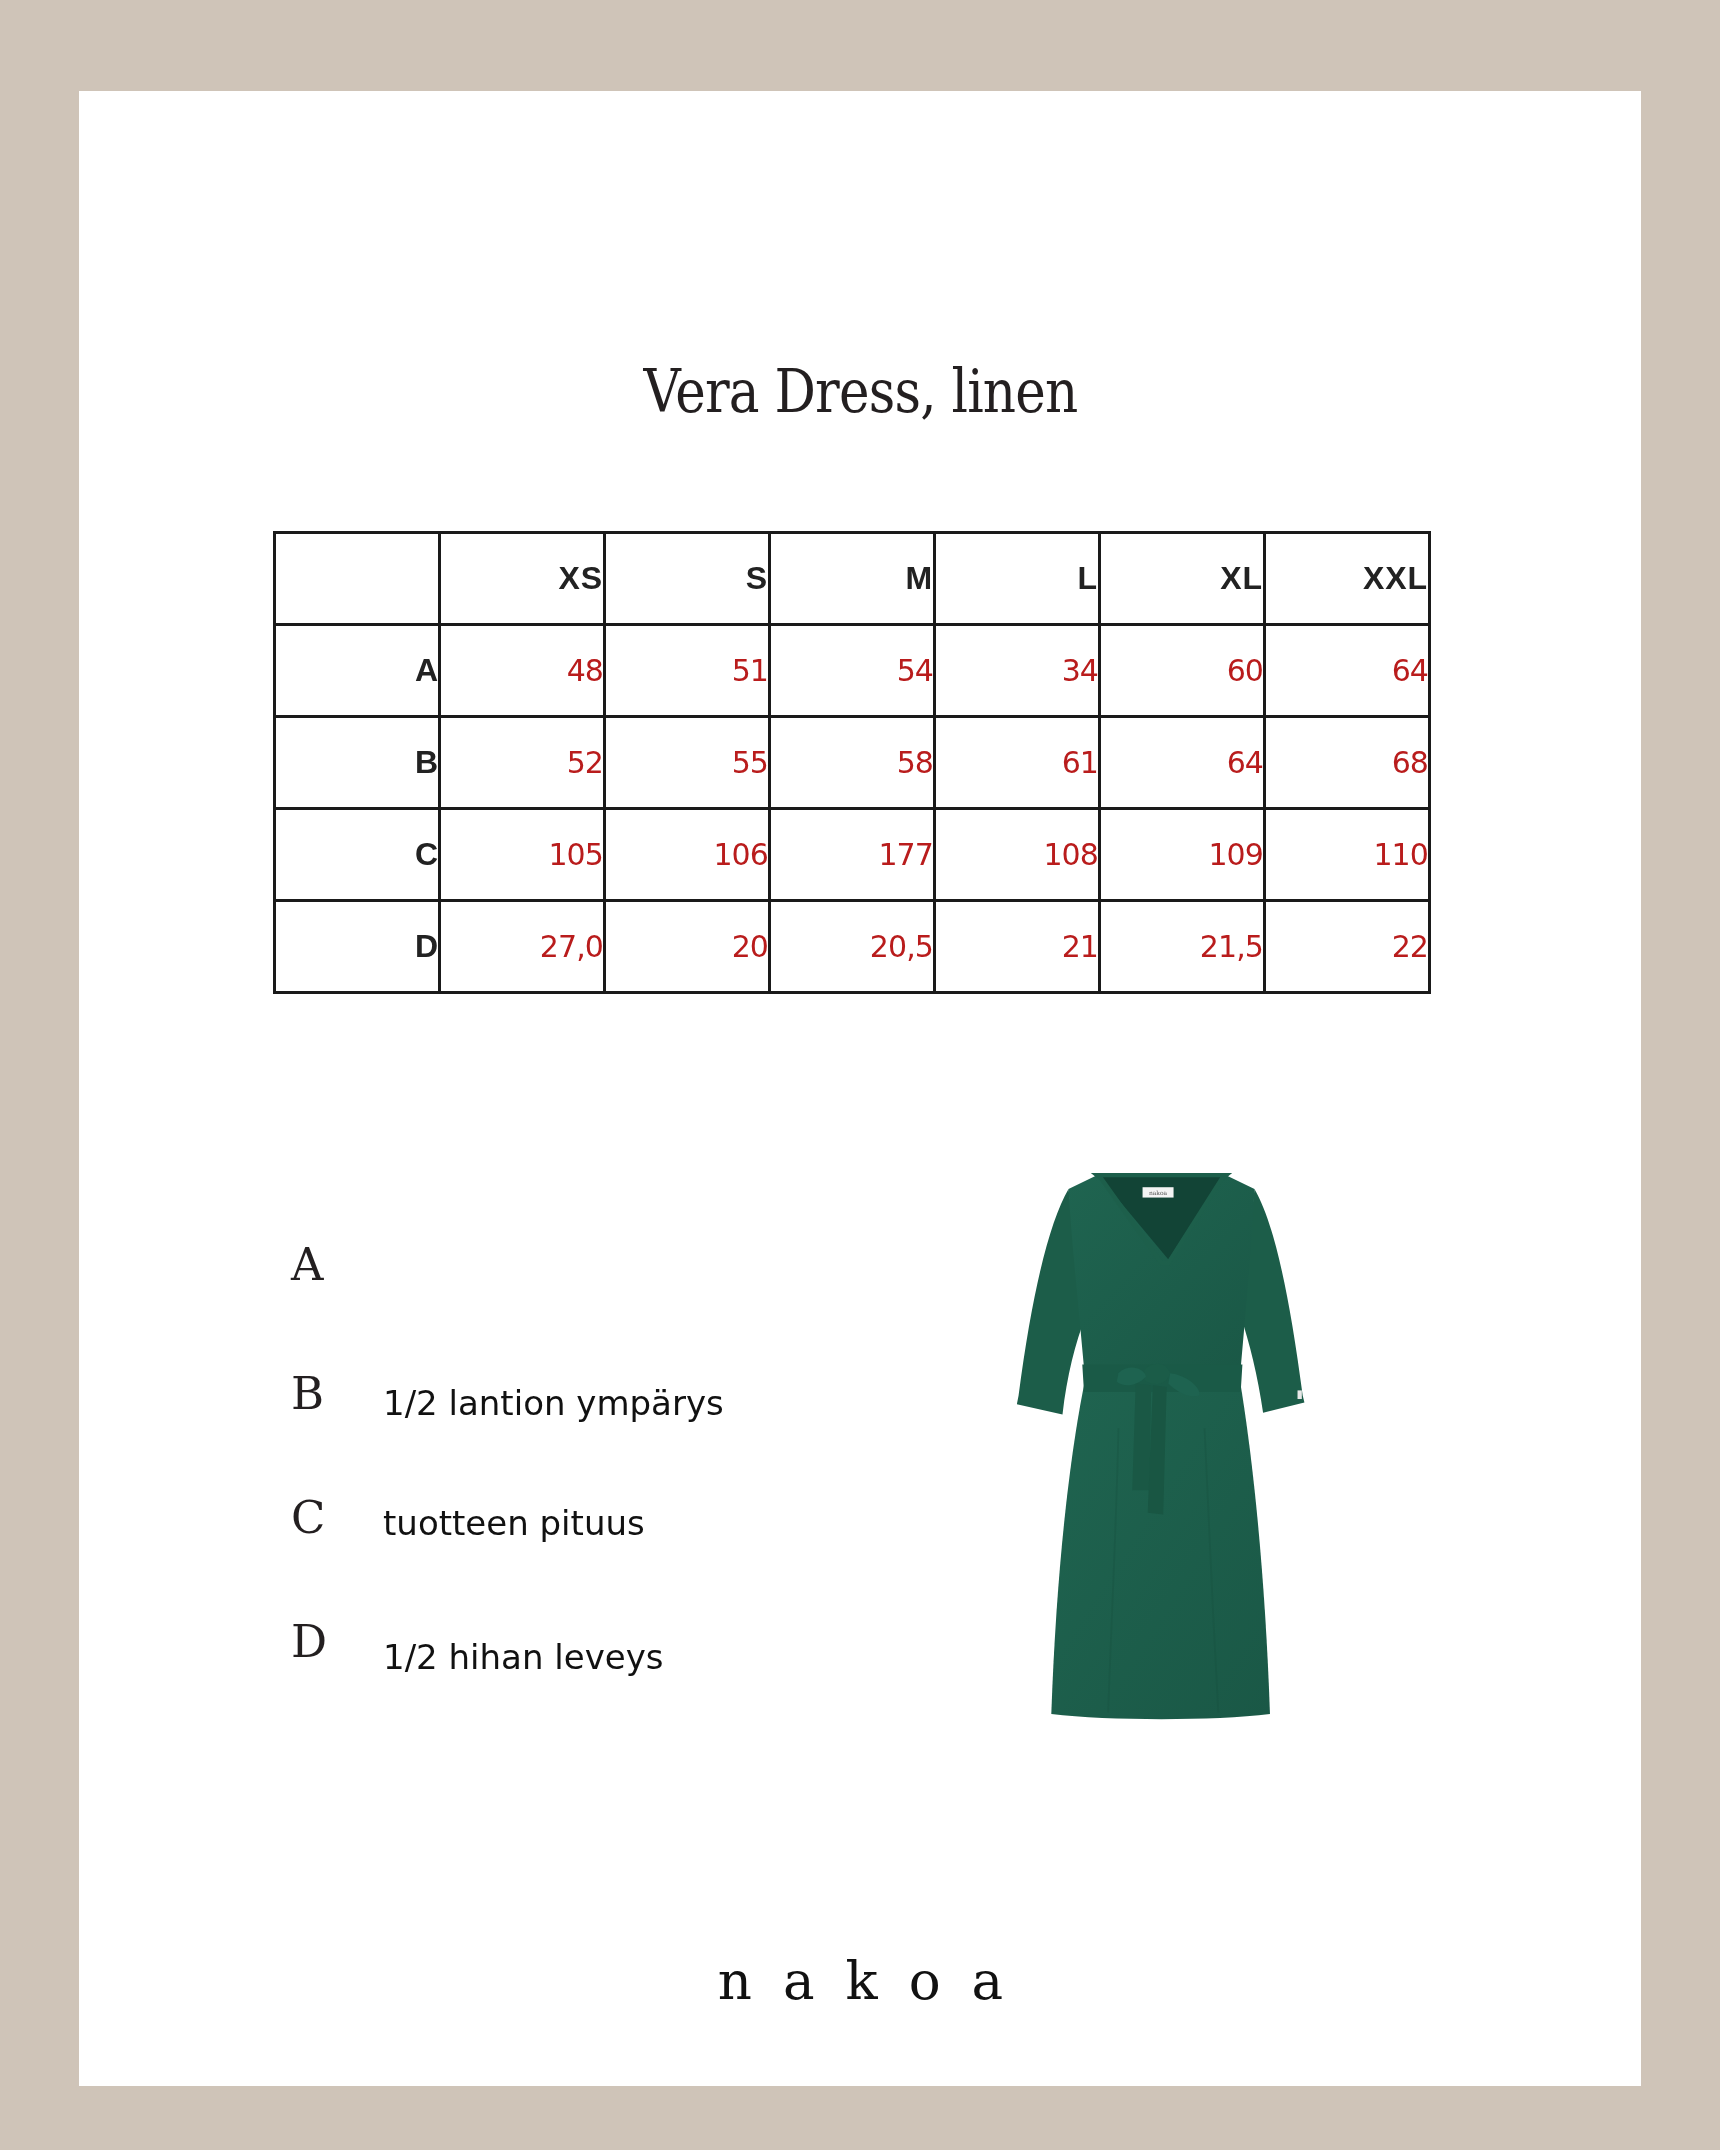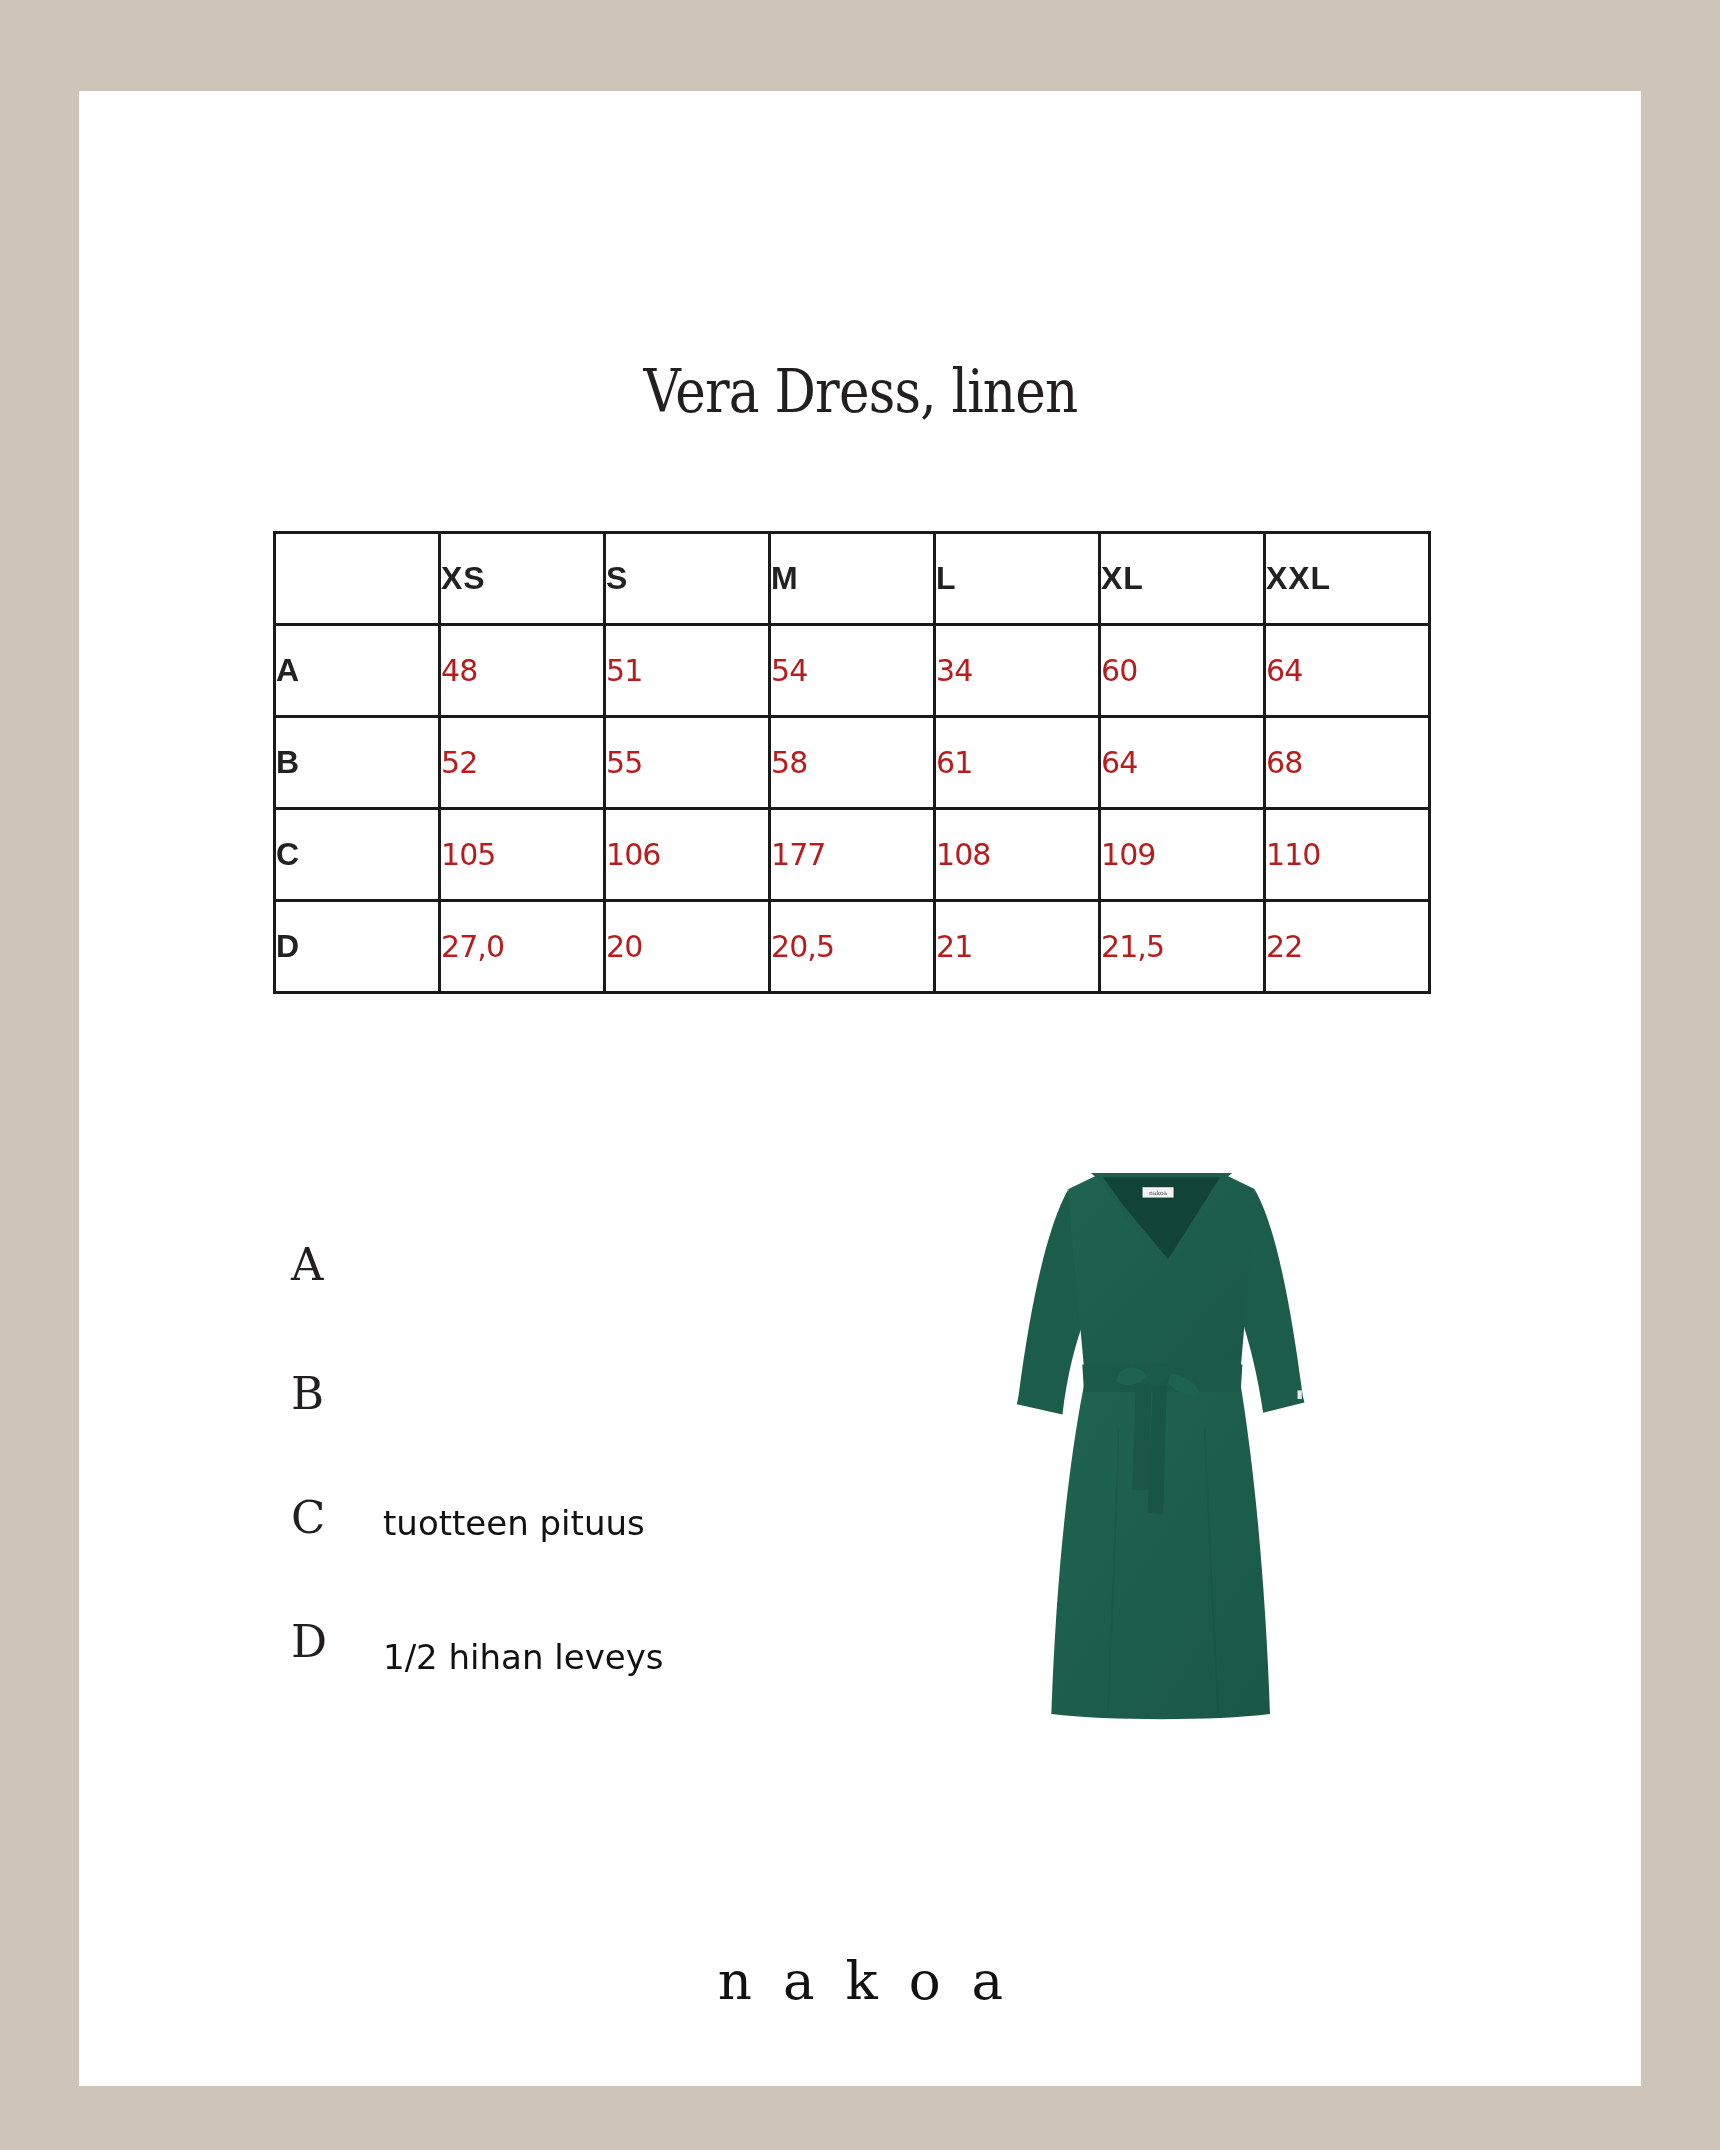--- a/index.html
+++ b/index.html
@@ -33,21 +33,21 @@
     position: absolute;
     left: 273px; top: 531px;
     border-collapse: collapse;
     table-layout: fixed;
   }
   .size-table td, .size-table th {
     border: 3.4px solid #1a1a1a;
     width: 162px;
     height: 89px;
     padding: 0;
-    text-align: left;
+    text-align: right;
     vertical-align: middle;
     color: #222222;
   }
   .size-table th {
     font-family: "Liberation Sans", sans-serif;
     font-weight: bold;
     font-size: 32px;
     letter-spacing: 0.9px;
   }
   .size-table td.row-label {
@@ -152,20 +152,21 @@
   </tr>
 </tbody>
   </table>
 
 <div class="legend">
   <div class="legend-row" style="top:1239px;">
     <span class="legend-key">A</span>
   </div>
   <div class="legend-row" style="top:1368px;">
     <span class="legend-key">B</span>
+    <span class="legend-text" style="top:8.6px;">1/2 lantion ympärys</span>
   </div>
   <div class="legend-row" style="top:1492px;">
     <span class="legend-key">C</span>
     <span class="legend-text">tuotteen pituus</span>
   </div>
   <div class="legend-row" style="top:1616px;">
     <span class="legend-key">D</span>
     <span class="legend-text" style="top:15px;">1/2 hihan leveys</span>
   </div>
 </div>

